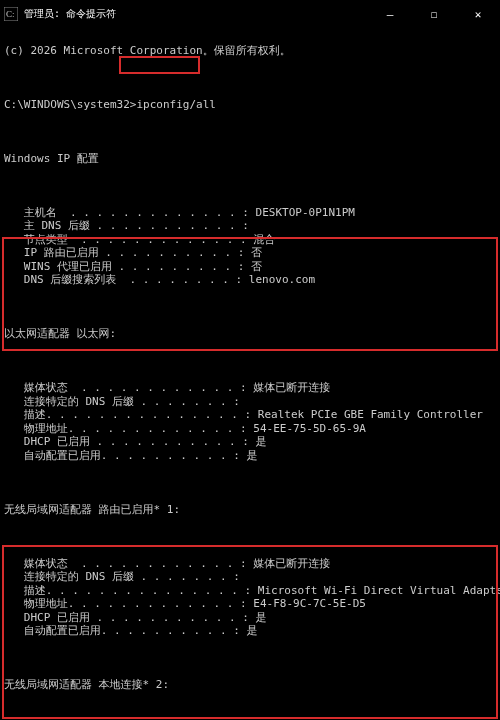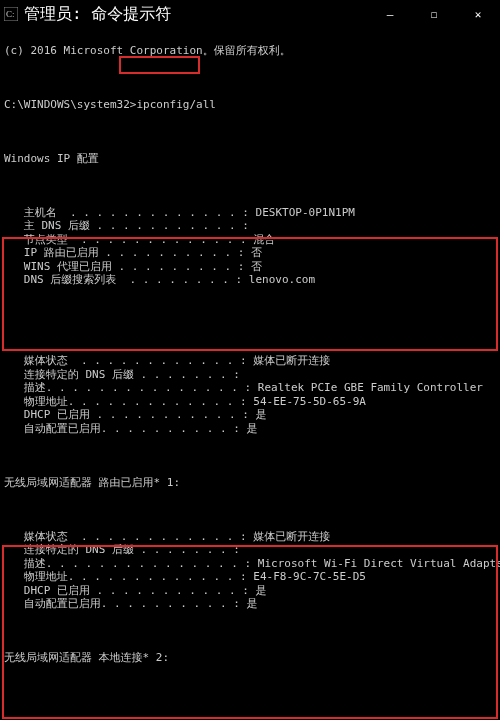--- a/index.html
+++ b/index.html
@@ -1,19 +1,19 @@
 <!DOCTYPE html>
 <html><head>
 <meta charset="utf-8">
 <style>
 html,body{margin:0;padding:0}
 body{width:500px;height:720px;background:#000;font-family:'SimSun','NSimSun','Consolas',monospace;font-size:11px;color:#ccc;overflow:hidden;position:relative}
 .titlebar{height:28px;background:#000;display:flex;align-items:center;padding:0 0 0 4px;border-bottom:0}
 .titlebar .ico{width:14px;height:14px;margin-right:6px;display:inline-block}
-.titlebar .ttl{color:#fff;font-size:16px;flex:1}
+.titlebar .ttl{color:#fff;font-size:10px;flex:1}
 .winbtns{display:flex;height:28px}
 .winbtn{width:44px;height:28px;display:flex;align-items:center;justify-content:center;color:#fff}
 .term{padding:2px 4px;line-height:13.5px;white-space:pre;font-family:'SimSun','NSimSun','Consolas',monospace}
 .row{display:block;height:13.5px}
 .kv{display:flex}
 .kv .k{display:inline-block}
 .kv .v{display:inline-block}
 .box-cmd{position:absolute;border:2px solid #d62c2c;left:119px;top:56px;width:77px;height:14px;pointer-events:none}
 .box-eth{position:absolute;border:2px solid #d62c2c;left:2px;top:237px;width:492px;height:110px;pointer-events:none}
 .box-wlan{position:absolute;border:2px solid #d62c2c;left:2px;top:545px;width:492px;height:170px;pointer-events:none}
@@ -37,28 +37,29 @@
     <div class="winbtn">
         <span>☐</span>
       </div>
     <div class="winbtn close">
         <span>✕</span>
       </div>
   </div>
 </div>
 
 <div class="term">
-<span class="row">(c) 2016 Microsoft Corporation。保留所有权利。</span>
+<span class="row">(c) 2026 Microsoft Corporation。保留所有权利。</span>
 <span class="row"> </span>
 <span class="row"><span>C:\WINDOWS\system32&gt;</span><span>ipconfig/all</span></span>
 <span class="row"> </span>
 <span class="row">Windows IP 配置</span>
 <span class="row"> </span>
 <div id="cfg-block"><span class="row kv"><span class="k">   主机名  . . . . . . . . . . . . . </span><span class="v">: DESKTOP-0P1N1PM</span></span><span class="row kv"><span class="k">   主 DNS 后缀 . . . . . . . . . . . </span><span class="v">:</span></span><span class="row kv"><span class="k">   节点类型  . . . . . . . . . . . . </span><span class="v">: 混合</span></span><span class="row kv"><span class="k">   IP 路由已启用 . . . . . . . . . . </span><span class="v">: 否</span></span><span class="row kv"><span class="k">   WINS 代理已启用 . . . . . . . . . </span><span class="v">: 否</span></span><span class="row kv"><span class="k">   DNS 后缀搜索列表  . . . . . . . . </span><span class="v">: lenovo.com</span></span></div>
 <span class="row"> </span>
+<span class="row">以太网适配器 以太网:</span>
 <span class="row"> </span>
 <div id="eth-block"><span class="row kv"><span class="k">   媒体状态  . . . . . . . . . . . . </span><span class="v">: 媒体已断开连接</span></span><span class="row kv"><span class="k">   连接特定的 DNS 后缀 . . . . . . . </span><span class="v">:</span></span><span class="row kv"><span class="k">   描述. . . . . . . . . . . . . . . </span><span class="v">: Realtek PCIe GBE Family Controller</span></span><span class="row kv"><span class="k">   物理地址. . . . . . . . . . . . . </span><span class="v">: 54-EE-75-5D-65-9A</span></span><span class="row kv"><span class="k">   DHCP 已启用 . . . . . . . . . . . </span><span class="v">: 是</span></span><span class="row kv"><span class="k">   自动配置已启用. . . . . . . . . . </span><span class="v">: 是</span></span></div>
 <span class="row"> </span>
 <span class="row">无线局域网适配器 路由已启用* 1:</span>
 <span class="row"> </span>
 <div id="wl1-block"><span class="row kv"><span class="k">   媒体状态  . . . . . . . . . . . . </span><span class="v">: 媒体已断开连接</span></span><span class="row kv"><span class="k">   连接特定的 DNS 后缀 . . . . . . . </span><span class="v">:</span></span><span class="row kv"><span class="k">   描述. . . . . . . . . . . . . . . </span><span class="v">: Microsoft Wi-Fi Direct Virtual Adapter</span></span><span class="row kv"><span class="k">   物理地址. . . . . . . . . . . . . </span><span class="v">: E4-F8-9C-7C-5E-D5</span></span><span class="row kv"><span class="k">   DHCP 已启用 . . . . . . . . . . . </span><span class="v">: 是</span></span><span class="row kv"><span class="k">   自动配置已启用. . . . . . . . . . </span><span class="v">: 是</span></span></div>
 <span class="row"> </span>
 <span class="row">无线局域网适配器 本地连接* 2:</span>
 
 

